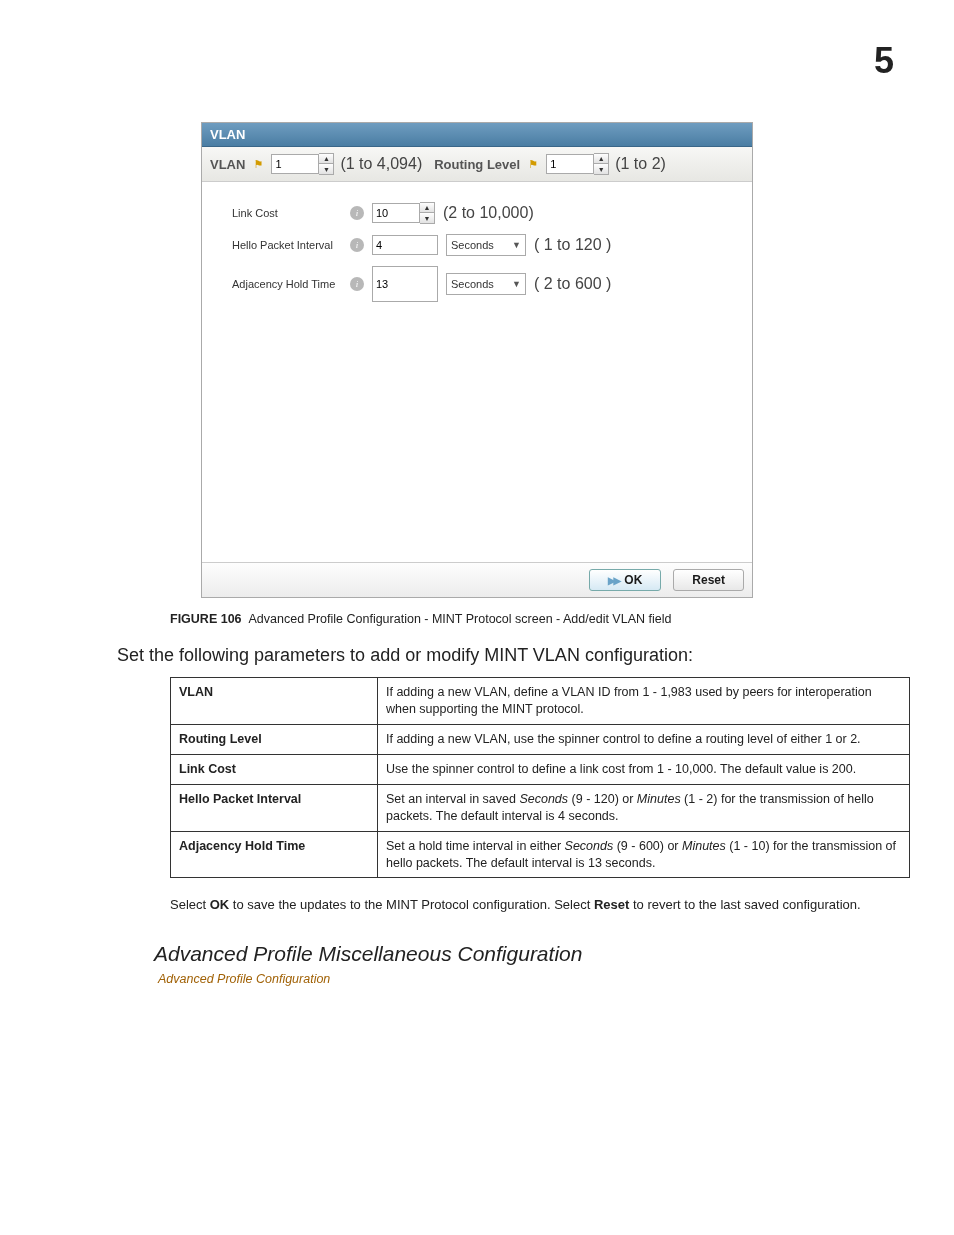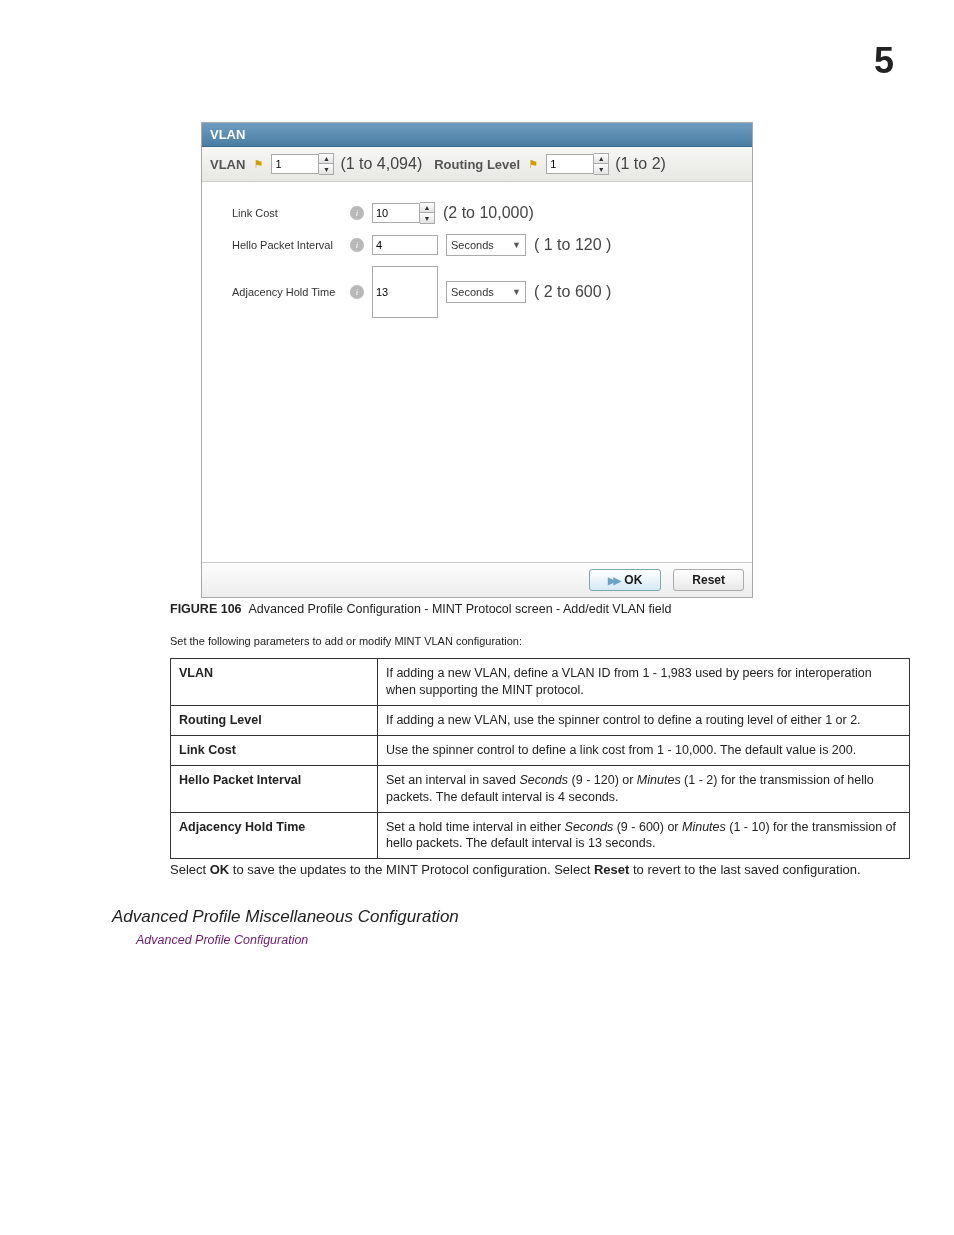--- a/index.html
+++ b/index.html
@@ -18,29 +18,29 @@
   .form-row { display: flex; align-items: center; gap: 8px; margin-bottom: 10px; }
   .form-row .rlabel { width: 110px; font-size: 11px; color: #333; }
   .info-icon { display: inline-block; width: 14px; height: 14px; border-radius: 50%; background: #b8b8b8; color: #fff; font-size: 9px; text-align: center; line-height: 14px; font-style: italic; font-family: Georgia, serif; cursor: pointer; }
   .selbox { display:inline-flex; align-items:center; border:1px solid #aaa; background:#fff; height:20px; padding:0 4px; min-width:70px; font-size:11px; cursor:pointer; justify-content:space-between;}
   .selbox .chev { font-size:9px; color:#555;}
   .rangehint { font-size: 16px; color: #444; }
   .panel-footer { background: linear-gradient(#fdfdfd,#ececec); border-top: 1px solid #ccc; padding: 6px 8px; display: flex; justify-content: flex-end; gap: 12px; }
   .btn { display:inline-flex; align-items:center; gap:5px; font-size:12px; border:1px solid #7aa; border-radius:3px; background: linear-gradient(#ffffff,#d6e9f4); padding: 3px 18px; cursor:pointer; color:#1a1a1a; font-weight:bold;}
   .btn-reset { border-color:#aaa; background:linear-gradient(#ffffff,#e8e8e8); font-weight:bold;}
   .fastfwd { display:inline-block; font-size:10px; color:#6aa3c8; letter-spacing:-2px;}
-  .caption { margin: 4px 0 18px 110px; font-size: 12.5px; }
+  .caption { margin: 14px 0 18px 110px; font-size: 12.5px; }
   .caption b { font-weight: bold; }
-  .bodytext { margin: 0 0 10px 110px; font-size: 11px; line-height:1.3; }
+  .bodytext { margin: 0 0 10px 57px; font-size: 18px; line-height:1.3; }
   .param-table { margin-left: 0; width: 740px; border-collapse: collapse; font-size: 12.5px; }
   .param-table td { border: 1px solid #333; padding: 6px 8px; vertical-align: top; line-height:1.35;}
   .param-table td:first-child { font-weight: bold; width: 190px; }
-  .aftertext { margin: 2px 0 22px 110px; font-size: 13px; line-height:1.35; }
-  h2.section { margin: 28px 0 6px 52px; font-style: italic; font-family: "Arial Narrow", Arial, sans-serif; font-weight: normal; font-size: 17px; color:#222; }
-  .linklike { margin-left: 76px; font-size: 12.5px; font-style: italic; color: #701a75; cursor: pointer; }
+  .aftertext { margin: 18px 0 22px 110px; font-size: 13px; line-height:1.35; }
+  h2.section { margin: 28px 0 6px 94px; font-style: italic; font-family: "Arial Narrow", Arial, sans-serif; font-weight: normal; font-size: 21px; color:#222; }
+  .linklike { margin-left: 98px; font-size: 12.5px; font-style: italic; color: #a16207; cursor: pointer; }
 </style>
 </head>
 <body>
 
 <div class="chapter-num">5</div>
 
 <div class="panel">
   <div class="panel-titlebar">VLAN</div>
 
   <div class="panel-toprow">
@@ -88,21 +88,21 @@
       <span class="selbox">
         <span>Seconds</span>
         <span class="chev">▼</span>
       </span>
       <span class="rangehint">( 1 to 120 )</span>
     </div>
 
     <div class="form-row">
       <span class="rlabel">Adjacency Hold Time</span>
       <span class="info-icon">i</span>
-      <input type="text" style="width: 58px; height: 18px; border: 1px solid rgb(170, 170, 170); font-size: 11px; padding: 16px 3px;" value="13">
+      <input type="text" style="width: 58px; height: 18px; border: 1px solid rgb(170, 170, 170); font-size: 11px; padding: 8px 3px;" value="13">
       <span class="selbox">
         <span>Seconds</span>
         <span class="chev">▼</span>
       </span>
       <span class="rangehint">( 2 to 600 )</span>
     </div>
   </div>
 
   <div class="panel-footer">
     <span class="btn">

